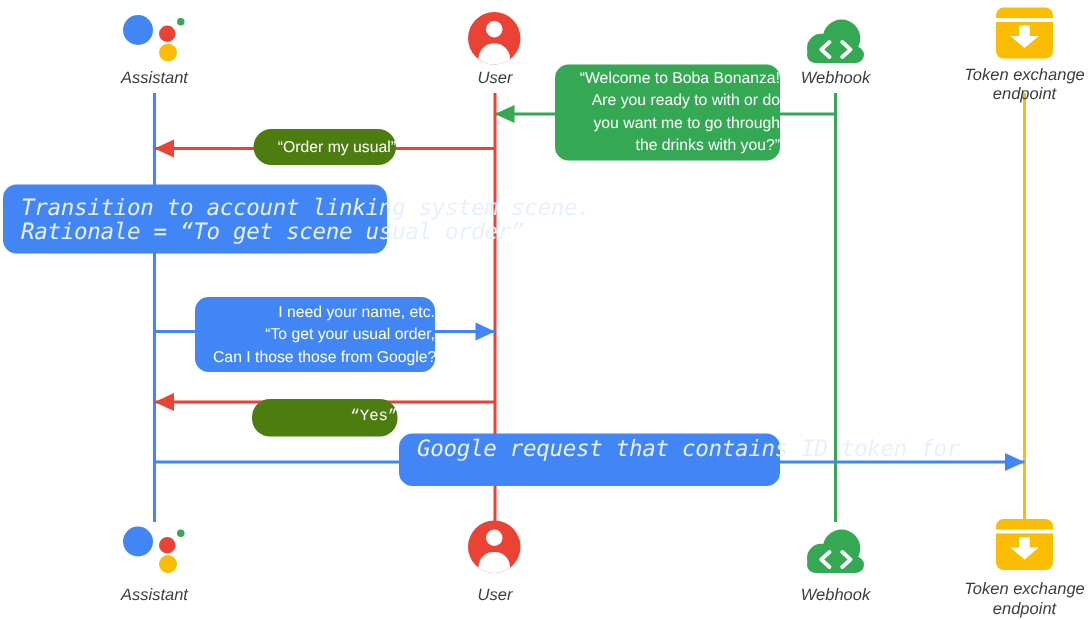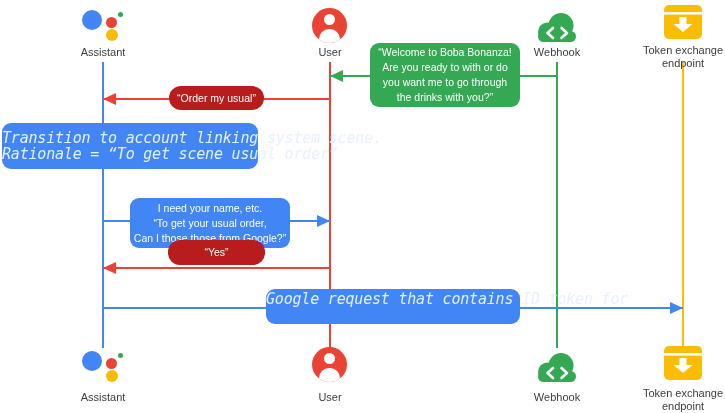--- a/index.html
+++ b/index.html
@@ -7,20 +7,21 @@
     position:relative;width:725px;height:413px;background:#fff;overflow:hidden;
     font-family:"Liberation Sans",sans-serif;
   }
   .abs{position:absolute;}
   
   .lifeline{position:absolute;top:62px;height:286px;width:2px;}
   
   .actor-label{
     position:absolute;width:120px;text-align:center;font-size:11px;line-height:13px;
     color:#3C4043;
+    font-style:italic;
   }
   .actor-label.narrow{width:90px;}
   
   .assistant-icon{position:absolute;width:48px;height:42px;}
   .assistant-icon .dot{position:absolute;border-radius:50%;}
   .dot-blue{left:3px;top:5px;width:20px;height:20px;background:#4285F4;}
   .dot-red{left:27px;top:12px;width:11px;height:11px;background:#EA4335;}
   .dot-green{left:39px;top:7px;width:5px;height:5px;background:#34A853;}
   .dot-yellow{left:27px;top:24px;width:12px;height:12px;background:#FBBC04;}
   
@@ -28,26 +29,26 @@
   .user-icon .head{position:absolute;left:12px;top:6px;width:11px;height:11px;border-radius:50%;background:#fff;}
   .user-icon .body{position:absolute;left:7px;top:21px;width:21px;height:16px;border-radius:10px 10px 0 0;background:#fff;}
   
   .msg-line{position:absolute;height:2px;}
   .arrow{position:absolute;width:0;height:0;border-top:6px solid transparent;border-bottom:6px solid transparent;}
   .arrow.left-green{border-right:13px solid #34A853;}
   .arrow.left-red{border-right:13px solid #EA4335;}
   .arrow.right-blue{border-left:13px solid #4285F4;}
   
   .bubble{
-    position:absolute;border-radius:9px;color:#fff;text-align:center;
-    font-size:10.5px;line-height:15px;box-sizing:border-box;
+    position:absolute;border-radius:9px;color:#fff;text-align:right;
+    font-size:10.5px;line-height:15px;box-sizing:border-box;padding-left:12px;
   }
   .bubble span{display:block;white-space:nowrap;}
   .bubble.green{background:#34A853;}
-  .bubble.red{background:#b91c1c;border-radius:12px;}
+  .bubble.red{background:#4d7c0f;border-radius:12px;}
   .bubble.blue{background:#4285F4;}
   .bubble.mono{
     font-family:"DejaVu Sans Mono",monospace;font-style:italic;color:#E8F0FE;
     font-size:15px;line-height:16px;letter-spacing:-0.2px;
   }
   .bg-blue{background:#4285F4;} .bg-red{background:#EA4335;}
   .bg-green{background:#34A853;} .bg-yellow{background:#FBBC04;}
 </style>
 </head>
 <body>
@@ -89,21 +90,21 @@
     <span>Transition to account linking system scene.</span>
     <span>Rationale = “To get scene usual order”</span>
   </div>
 
   <div class="bubble blue" style="left:130px;top:198px;width:160px;height:50px;padding-top:3px;">
     <span>I need your name, etc.</span>
     <span>“To get your usual order,</span>
     <span>Can I those those from Google?”</span>
   </div>
 
-  <div class="bubble red" style="left:168px;top:240px;width:97px;height:25px;line-height:25px;">
+  <div class="bubble red" style="left:168px;top:266px;width:97px;height:25px;line-height:25px;font-family:Liberation Mono, monospace;">
     <span>“Yes”</span>
   </div>
 
   <div class="bubble blue mono" style="left:266px;top:289px;width:254px;height:35px;padding-top:2px;">
     <span>Google request that contains ID token for</span>
   </div>
 
   <div class="assistant-icon" style="left:79px;top:5px;">
     <div class="dot dot-blue"></div>
     <div class="dot dot-red"></div>

